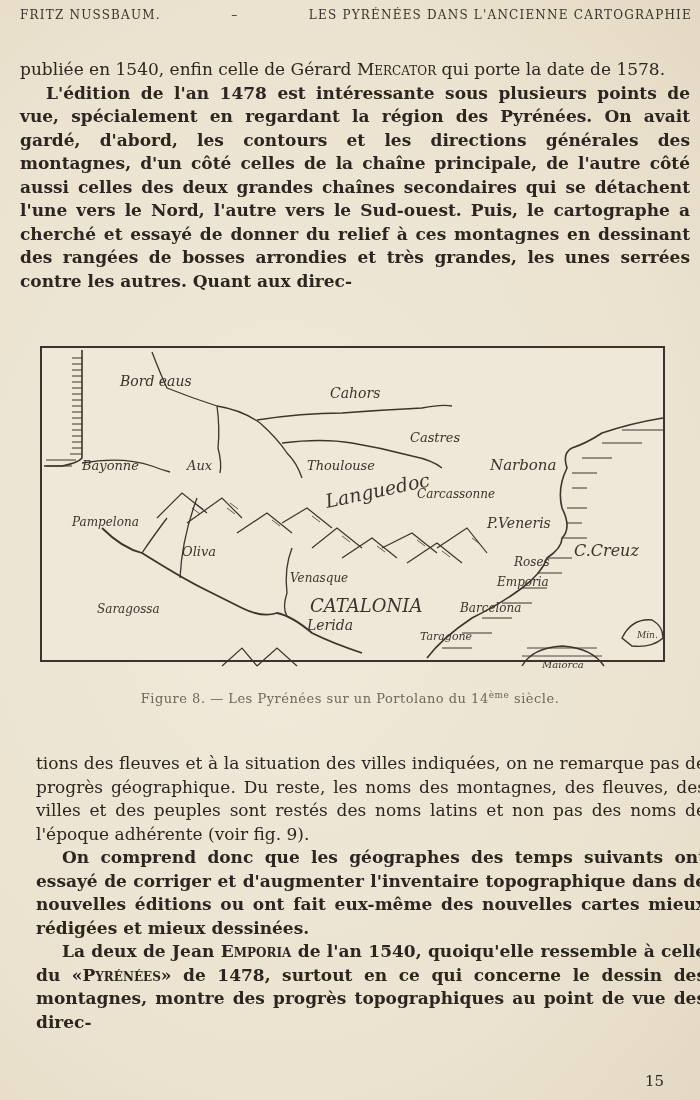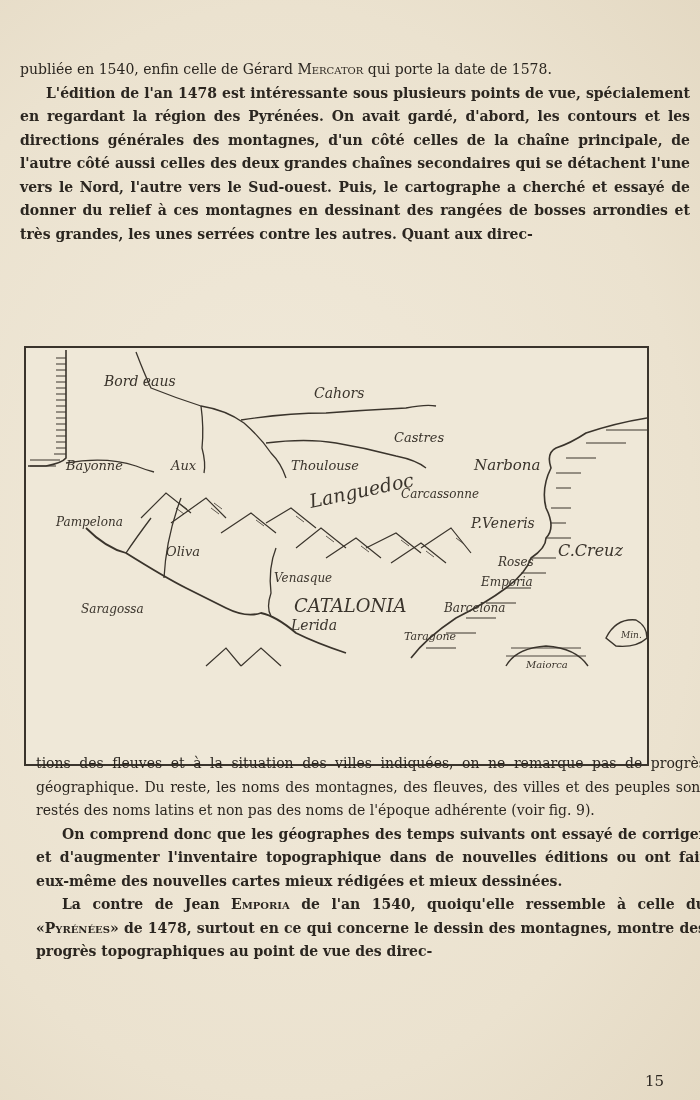--- a/index.html
+++ b/index.html
@@ -12,44 +12,49 @@
   }
   .page { position: absolute; left: 0; top: 0; width: 700px; height: 1100px;
     background: radial-gradient(ellipse at 40% 50%, #f1eadb 0%, #ebe2cf 70%, #e4d9c3 100%); }
   .header {
     position: absolute; top: 8px; left: 20px; width: 672px;
     font-family: "DejaVu Serif", serif; font-size: 12px; letter-spacing: 1.2px;
     display: flex; justify-content: space-between; color: #3a342c;
   }
   .text {
     position: absolute; left: 20px; width: 670px;
-    font-size: 14px; line-height: 23.5px; text-align: justify;
+    font-size: 17px; line-height: 23.5px; text-align: justify;
     text-align-last: auto;
   }
   .text p { margin: 0; }
   .indent { text-indent: 26px; font-weight: bold; }
   .sc { font-variant: small-caps; }
   .map {
-    position: absolute; left: 24px; top: 346px; width: 625px; height: 420px;
+    position: absolute; left: 40px; top: 346px; width: 625px; height: 316px;
     border: 2px solid #3a342c; box-sizing: border-box; background: #efe8d8;
   }
   .map svg { position: absolute; left: 0; top: 0; width: 621px; height: 324px; }
   .caption {
     position: absolute; top: 690px; left: 0; width: 700px; text-align: center;
     font-size: 13px; color: #6e675c; letter-spacing: 0.5px;
   }
   .caption sup { font-size: 9px; }
   .pageno { position: absolute; right: 36px; top: 1072px; font-size: 15px; }
   .lbl { font-family: "DejaVu Serif", serif; font-style: italic; fill: #3a342c; }
 </style>
 </head>
 <body>
 
 <div class="page">
 
+  <div class="header">
+    <span>FRITZ NUSSBAUM.</span>
+    <span>–</span>
+    <span>LES PYRÉNÉES DANS L'ANCIENNE CARTOGRAPHIE</span>
+  </div>
 
   <div class="text" style="top:58px;">
     <p><span>publiée en 1540, enfin celle de Gérard </span><span class="sc">Mercator</span><span> qui porte la date de 1578.</span></p>
     <p class="indent">L'édition de l'an 1478 est intéressante sous plusieurs points de vue, spécialement en regardant la région des Pyrénées. On avait gardé, d'abord, les contours et les directions générales des montagnes, d'un côté celles de la chaîne principale, de l'autre côté aussi celles des deux grandes chaînes secondaires qui se détachent l'une vers le Nord, l'autre vers le Sud-ouest. Puis, le cartographe a cherché et essayé de donner du relief à ces montagnes en dessinant des rangées de bosses arrondies et très grandes, les unes serrées contre les autres. Quant aux direc-</p>
   </div>
 
   <div class="map">
     <svg viewBox="0 0 621 324">
       <g stroke="#3a342c" fill="none" stroke-width="1.3">
 
@@ -115,21 +120,24 @@
       <text class="lbl" x="268" y="264" font-size="18">CATALONIA</text>
       <text class="lbl" x="418" y="264" font-size="12">Barcelona</text>
       <text class="lbl" x="55" y="265" font-size="12">Saragossa</text>
       <text class="lbl" x="265" y="282" font-size="14">Lerida</text>
       <text class="lbl" x="378" y="292" font-size="11">Taragone</text>
       <text class="lbl" x="595" y="290" font-size="9">Min.</text>
       <text class="lbl" x="500" y="320" font-size="10">Maiorca</text>
     </svg>
   </div>
 
+  <div class="caption">
+    <span>Figure 8. — Les Pyrénées sur un Portolano du 14</span><sup>ème</sup><span> siècle.</span>
+  </div>
 
   <div class="text" style="top:752px;margin-left:16px;">
     <p>tions des fleuves et à la situation des villes indiquées, on ne remarque pas de progrès géographique. Du reste, les noms des montagnes, des fleuves, des villes et des peuples sont restés des noms latins et non pas des noms de l'époque adhérente (voir fig. 9).</p>
     <p class="indent">On comprend donc que les géographes des temps suivants ont essayé de corriger et d'augmenter l'inventaire topographique dans de nouvelles éditions ou ont fait eux-même des nouvelles cartes mieux rédigées et mieux dessinées.</p>
-    <p class="indent"><span>La contre de Jean </span><span class="sc">Emporia</span><span> de l'an 1540, quoiqu'elle ressemble à celle du «</span><span class="sc">Pyrénées</span><span>» de 1478, surtout en ce qui concerne le dessin des montagnes, montre des progrès topographiques au point de vue des direc-</span></p>
+    <p class="indent"><span>La deux de Jean </span><span class="sc">Emporia</span><span> de l'an 1540, quoiqu'elle ressemble à celle du «</span><span class="sc">Pyrénées</span><span>» de 1478, surtout en ce qui concerne le dessin des montagnes, montre des progrès topographiques au point de vue des direc-</span></p>
   </div>
 
   <div class="pageno">15</div>
 </div>
 
 </body></html>

